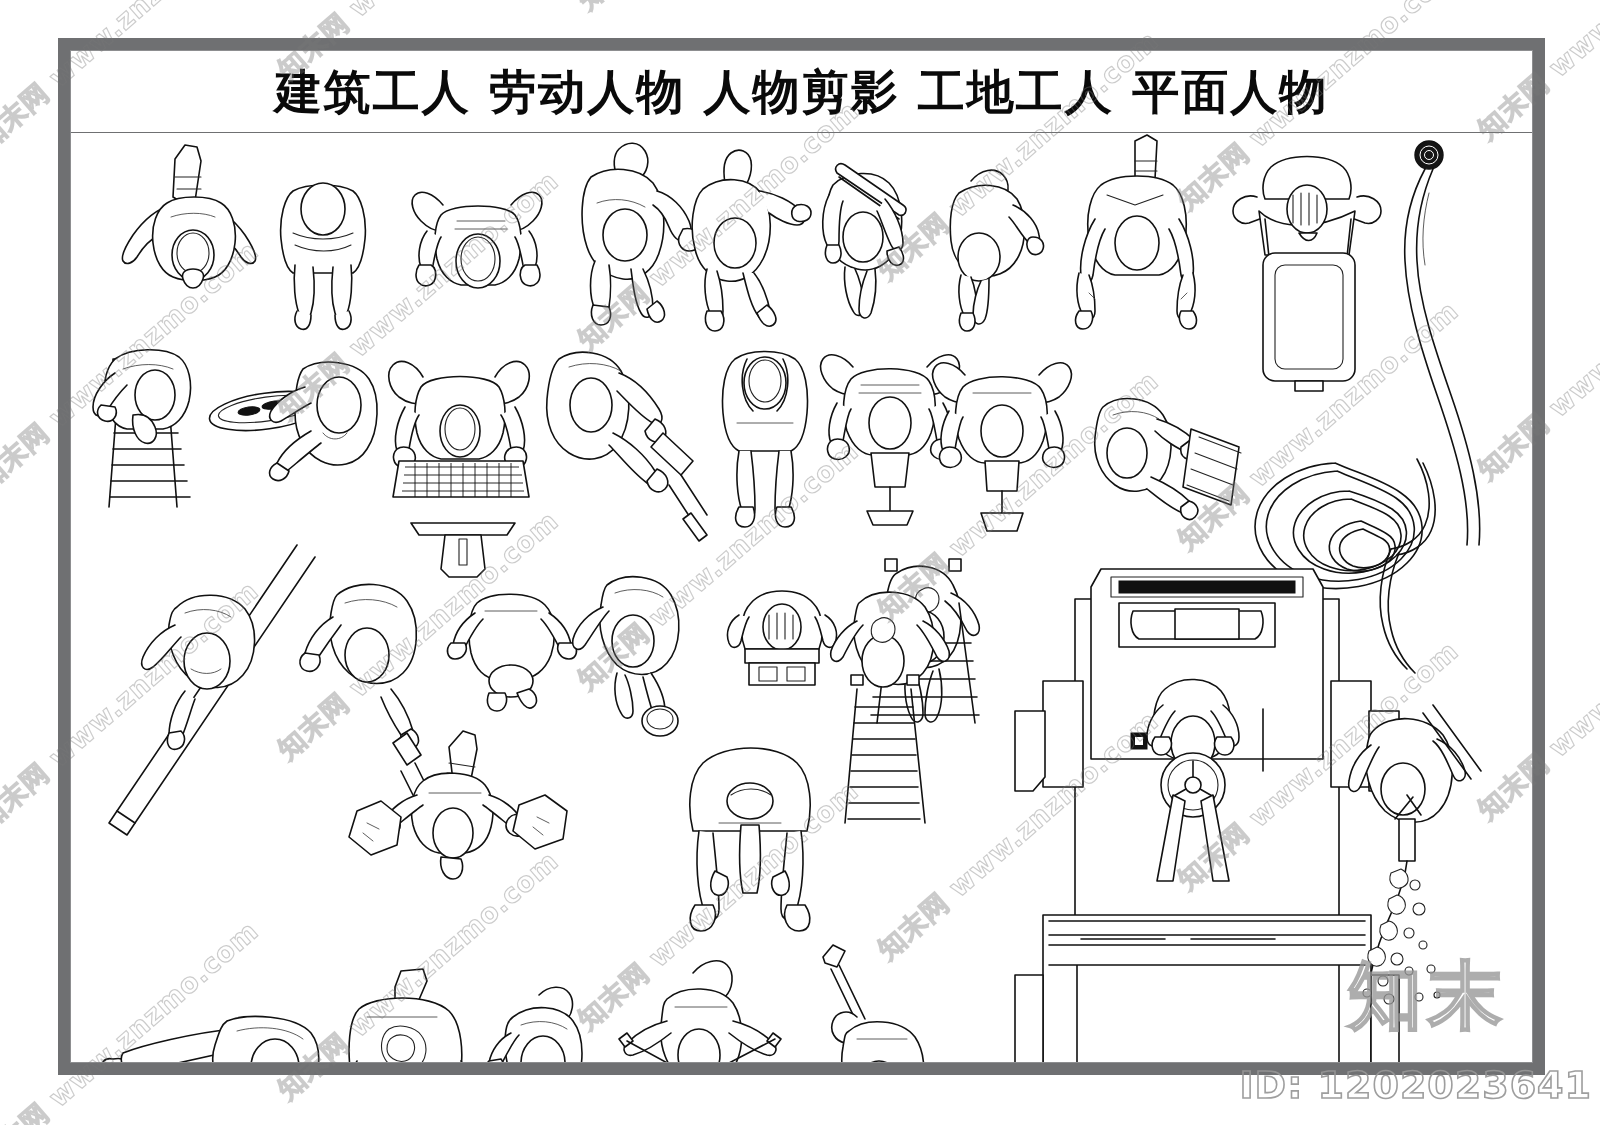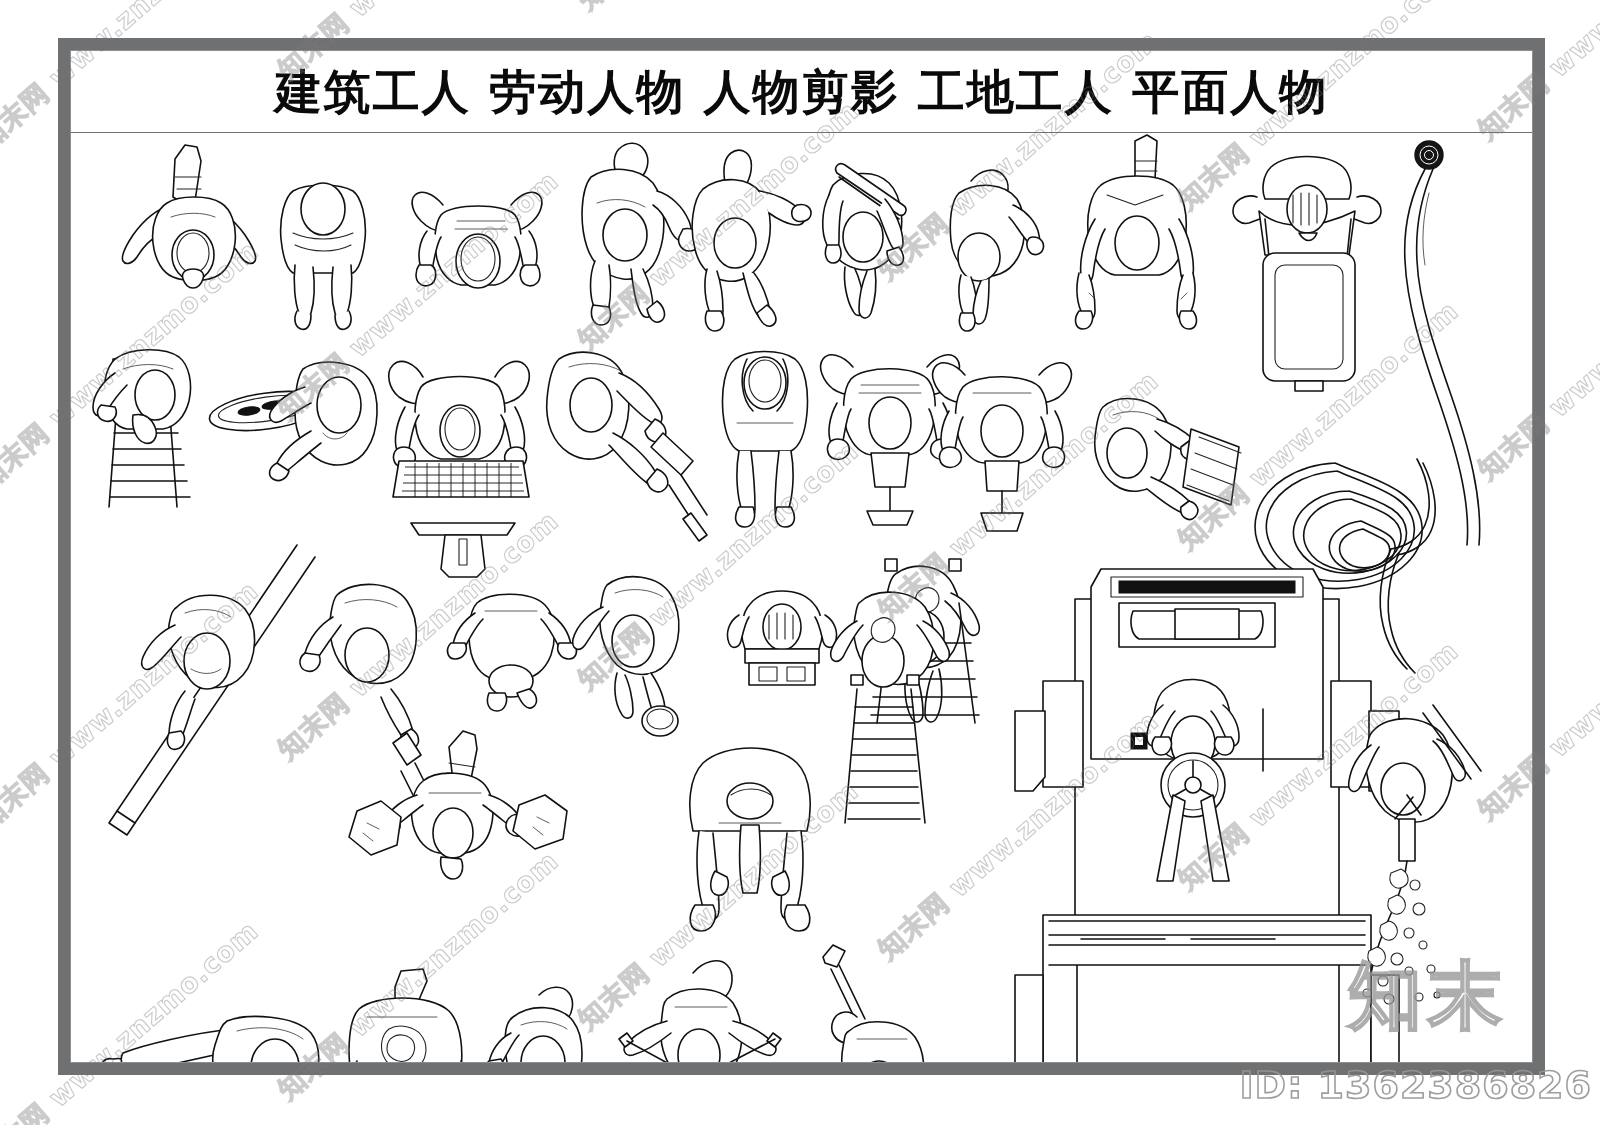--- a/index.html
+++ b/index.html
@@ -679,15 +679,15 @@
     <div class="wm" style="left:1170px; top:530px;">知末网 www.znzmo.com</div>
     <div class="wm" style="left:1170px; top:870px;">知末网 www.znzmo.com</div>
 
     <div class="wm" style="left:1470px; top:120px;">知末网 www.znzmo.com</div>
     <div class="wm" style="left:1470px; top:460px;">知末网 www.znzmo.com</div>
     <div class="wm" style="left:1470px; top:800px;">知末网 www.znzmo.com</div>
   </div>
 
   <div id="corner-logo">知末</div>
 
-  <div id="id-caption">ID: 1362386826</div>
+  <div id="id-caption">ID: 1202023641</div>
 
 </div>
 
 </body></html>

